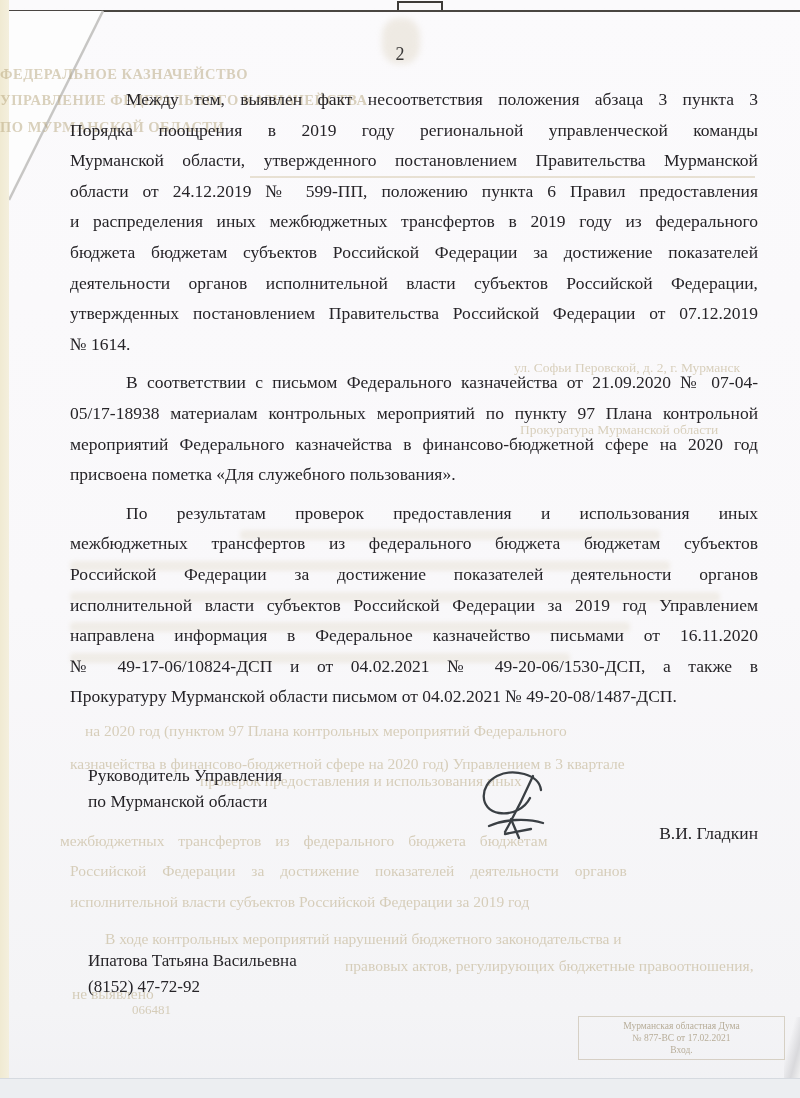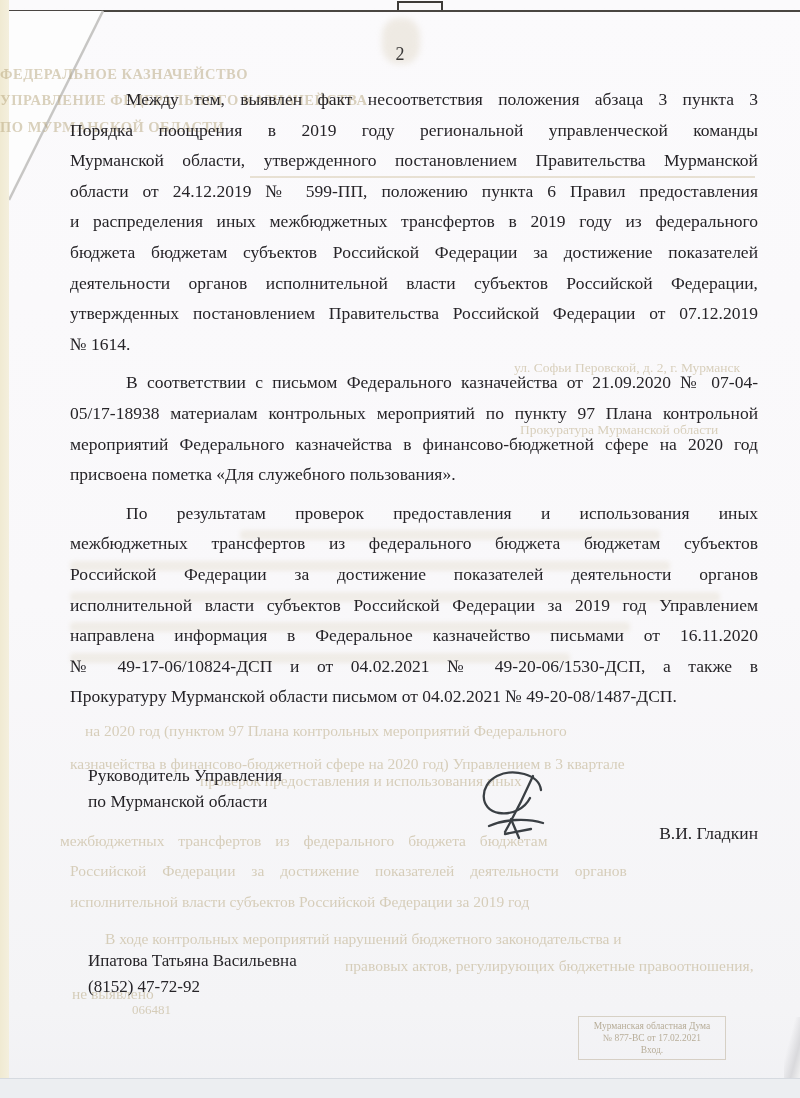--- a/index.html
+++ b/index.html
@@ -64,21 +64,21 @@
   .g-num { left:84px; top:1002px; font-size:13px;margin-left:48px; }
   .gbar { position:absolute; height:10px; background:#c9ba95; opacity:.18; filter:blur(2px);
     border-radius:4px; pointer-events:none; }
   .gbar1 { left:240px; top:530px; width:420px; }
   .gbar2 { left:70px;  top:561px; width:600px; }
   .gbar3 { left:70px;  top:592px; width:650px; }
   .gbar4 { left:70px;  top:622px; width:560px; }
   .gbar5 { left:70px;  top:653px; width:500px; }
 
   
-  .stamp { position:absolute; left:578px; top:1016px; width:148px; height:44px;
+  .stamp { position:absolute; left:578px; top:1016px; width:207px; height:44px;
     border:1.5px solid rgba(186,174,150,.6); box-sizing:border-box;
     padding-top:3px; opacity:.85; }
   .stamp div { text-align:center; font-size:9.5px; line-height:12px;
     color:rgba(160,146,116,.85); filter:blur(.3px); white-space:nowrap; }
 </style>
 </head>
 <body>
 
 <div id="page">
 

